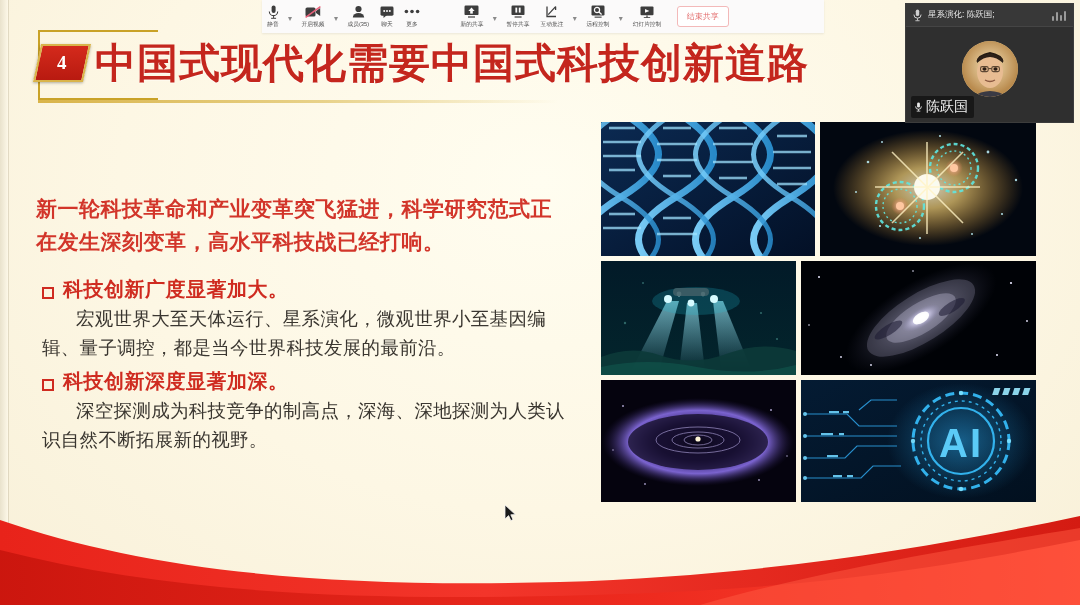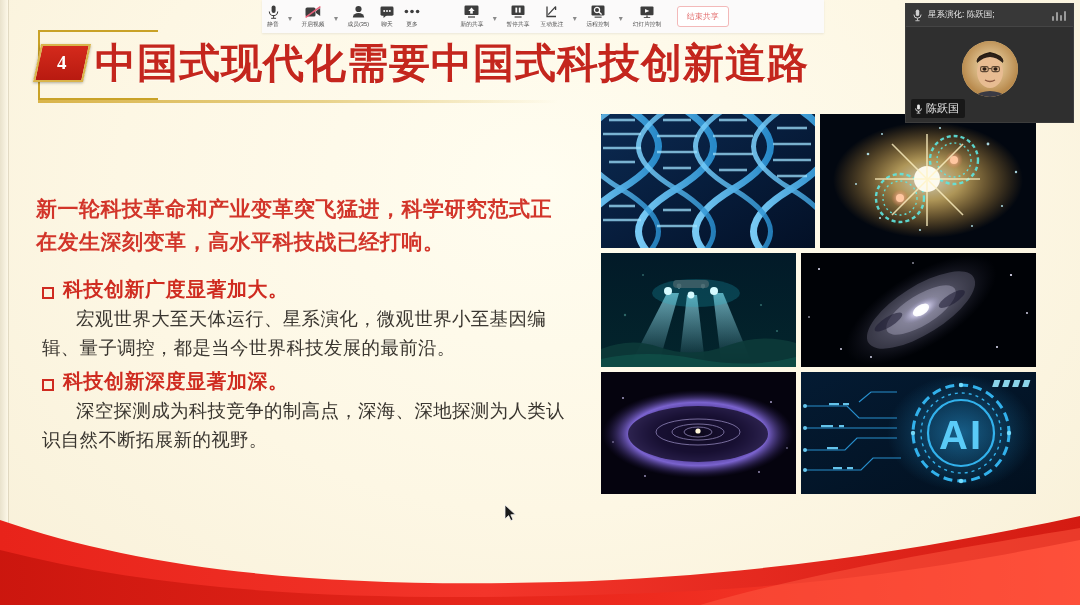--- a/index.html
+++ b/index.html
@@ -99,21 +99,21 @@
   }
   .bullet-body{
     font-family:"Liberation Serif","DejaVu Serif",serif;
     font-size:18.5px;line-height:29px;color:#3a3630;
     text-indent:34px;letter-spacing:.3px;
     margin:2px 0 4px 0;
   }
 
   
   .grid{
-    position:absolute;left:601px;top:114px;width:435px;height:444px;
+    position:absolute;left:601px;top:122px;width:435px;height:444px;
   }
   .cell{position:absolute;overflow:hidden;background:#05080f;}
   .c1{left:0;   top:0;   width:214px;height:134px;}
   .c2{left:219px;top:0;  width:216px;height:134px;}
   .c3{left:0;   top:139px;width:195px;height:114px;}
   .c4{left:200px;top:139px;width:235px;height:114px;}
   .c5{left:0;   top:258px;width:195px;height:122px;}
   .c6{left:200px;top:258px;width:235px;height:122px;}
   .cell svg{display:block;width:100%;height:100%;}
 
@@ -174,21 +174,21 @@
   }
   .avatar svg{display:block;width:56px;height:56px;}
   .vp-name{
     position:absolute;left:5px;bottom:5px;
     background:rgba(20,20,20,.82);border-radius:2px;
     display:flex;align-items:center;gap:4px;
     padding:2px 6px 2px 4px;
   }
   .vp-name .m{width:7px;height:10px;color:#e8e8e8;}
   .vp-name .m svg{display:block;}
-  .vp-name span{font-size:11px;color:#f0f0f0;white-space:nowrap;
+  .vp-name span{font-size:14px;color:#f0f0f0;white-space:nowrap;
     font-family:"Liberation Sans","DejaVu Sans",sans-serif;}
 
   
   .cursor{position:absolute;left:504px;top:504px;width:13px;height:18px;}
   .cursor svg{display:block;}
 </style>
 </head>
 <body>
 
 <div id="slide">

